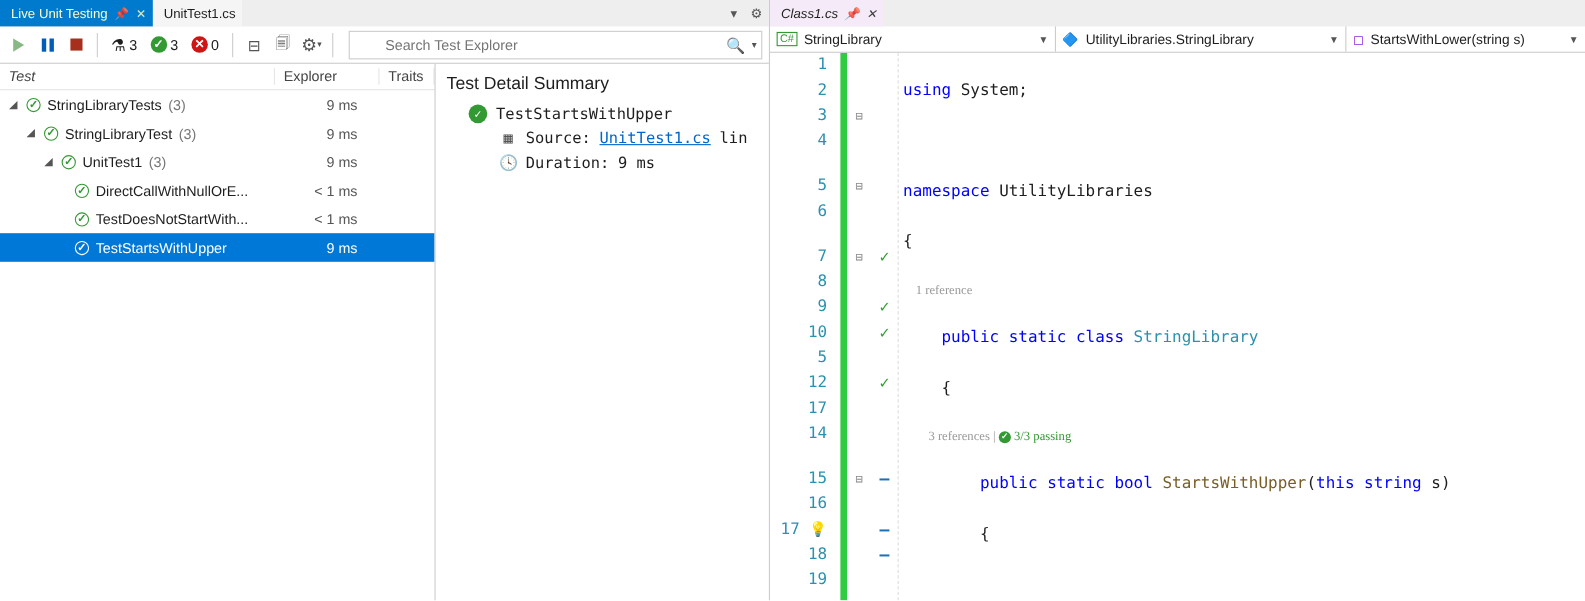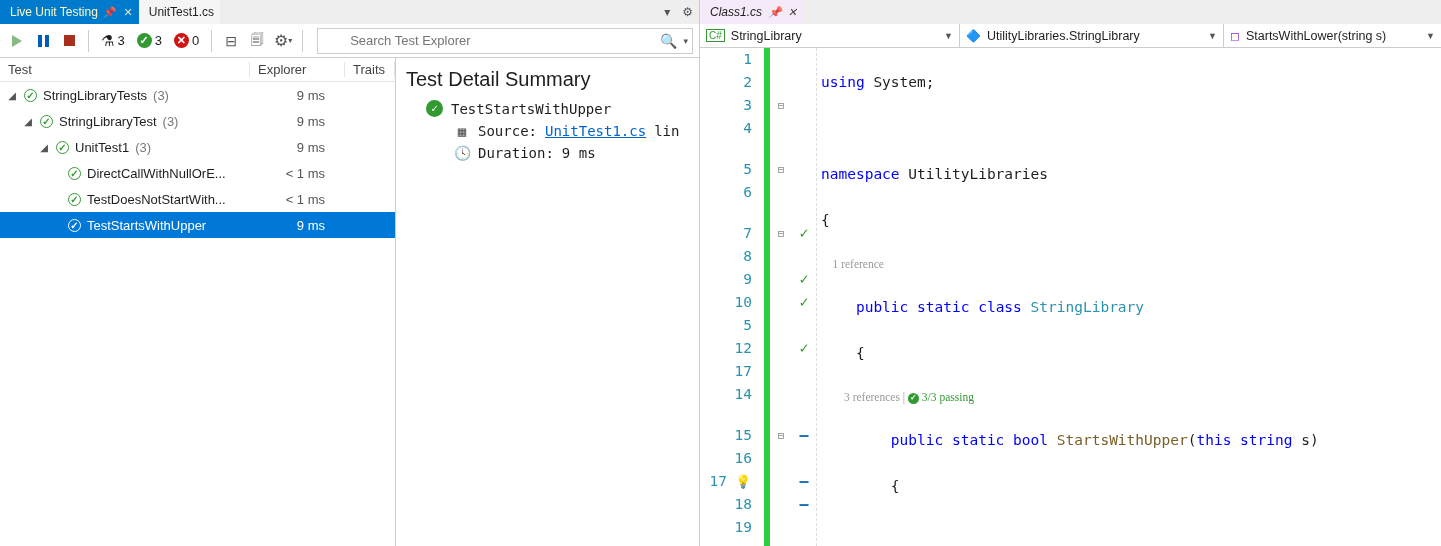--- a/index.html
+++ b/index.html
@@ -38,34 +38,34 @@
   .search-wrap { flex:1; display:flex; align-items:center; border:1px solid #ccc; height:26px; margin-left: 6px; padding-left: 24px; }
   .search-wrap input { flex:1; border:none; outline:none; padding:0 8px; font-size:13px; background:transparent; }
   .search-ico { padding:0 6px; color:#555; font-size:14px; }
 
   
   .explorer-body { flex:1; display:flex; }
   .tree-col { width: 395px; display:flex; flex-direction:column; }
   .detail-col { flex:1; border-left:1px solid #ccc; padding: 4px 10px; }
 
   .grid-head { display:flex; height:24px; align-items:center; border-bottom: 1px solid #e5e5e5; color:#444; font-size:13px;}
-  .gh-test { width: 250px; padding-left:8px; border-right:1px solid #e5e5e5; }
+  .gh-test { width: 250px; padding-left:8px; border-right:1px solid #e5e5e5;font-style:italic; }
   .gh-dur  { width: 95px;  padding-left:8px; border-right:1px solid #e5e5e5; }
   .gh-tra  { flex:1; padding-left:8px; border-right:1px solid #e5e5e5; }
 
   .tree-row { display:flex; align-items:center; height:26px; font-size:13px; }
   .tree-row .lbl { display:flex; align-items:center; gap:6px; width:250px; overflow:hidden; white-space:nowrap; }
   .tree-row .dur { width:95px; text-align:right; padding-right:20px; color:#555;}
   .tree-row.sel { background:#0078d7; color:#fff; }
   .tree-row.sel .dur { color:#fff; }
   .tree-row.sel .pass-ico-outline { border-color:#fff; color:#fff; }
   .exp { width:12px; text-align:center; color:#555; font-size:10px; }
   .cnt { color:#777; }
 
-  .detail-title { font-size:20px; padding: 6px 0 6px 0; color:#1e1e1e; }
+  .detail-title { font-size:16px; padding: 6px 0 6px 0; color:#1e1e1e; }
   .detail-row { display:flex; align-items:center; gap:8px; padding: 3px 0 3px 20px; font-family: Consolas, monospace; font-size:14px;}
   .detail-row .ico { width:16px; text-align:center; color:#555; }
   .link { color:#0066cc; text-decoration: underline; }
 
   
   .nav-row { display:flex; height:24px; border-bottom:1px solid #ccc; }
   .nav-cell { display:flex; align-items:center; gap:6px; padding: 0 6px; border-right:1px solid #ccc; font-size:12.5px; }
   .nav-cell:nth-child(1){ width:260px; }
   .nav-cell:nth-child(2){ width:264px; }
   .nav-cell:nth-child(3){ flex:1; border-right:none;}

